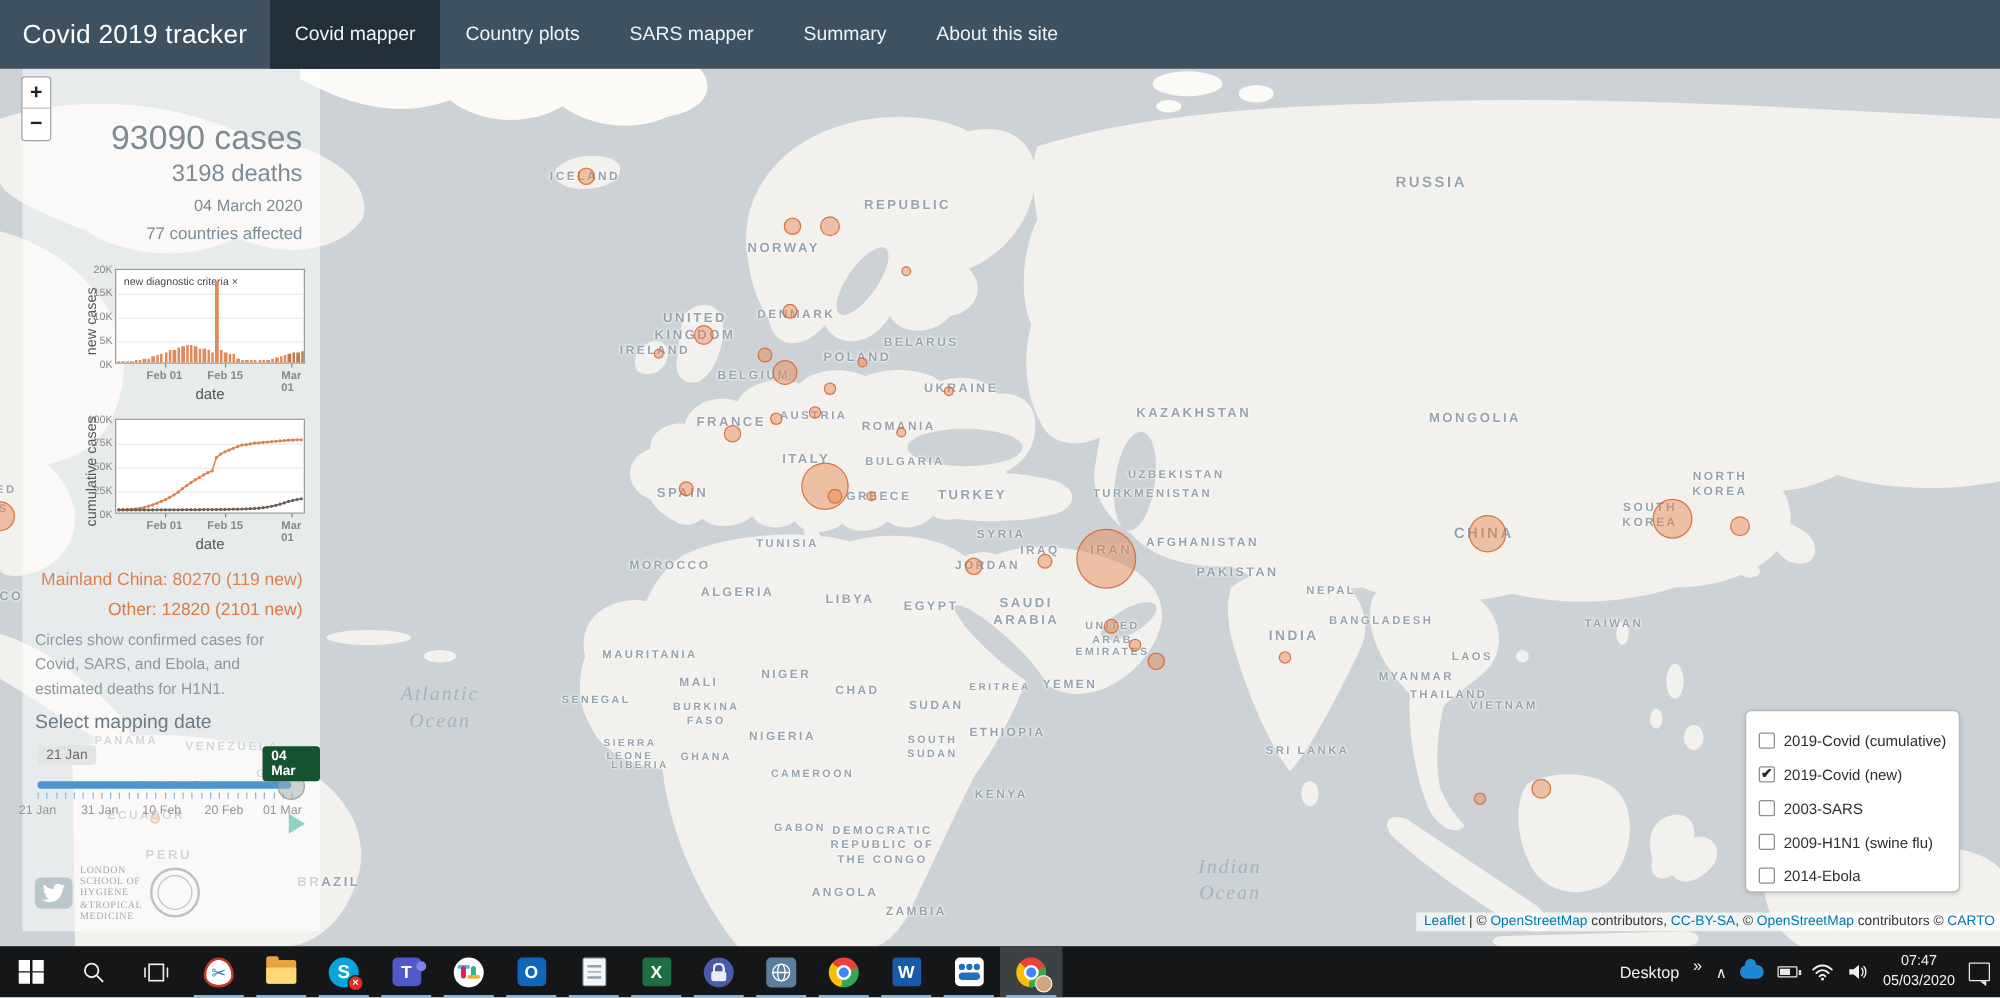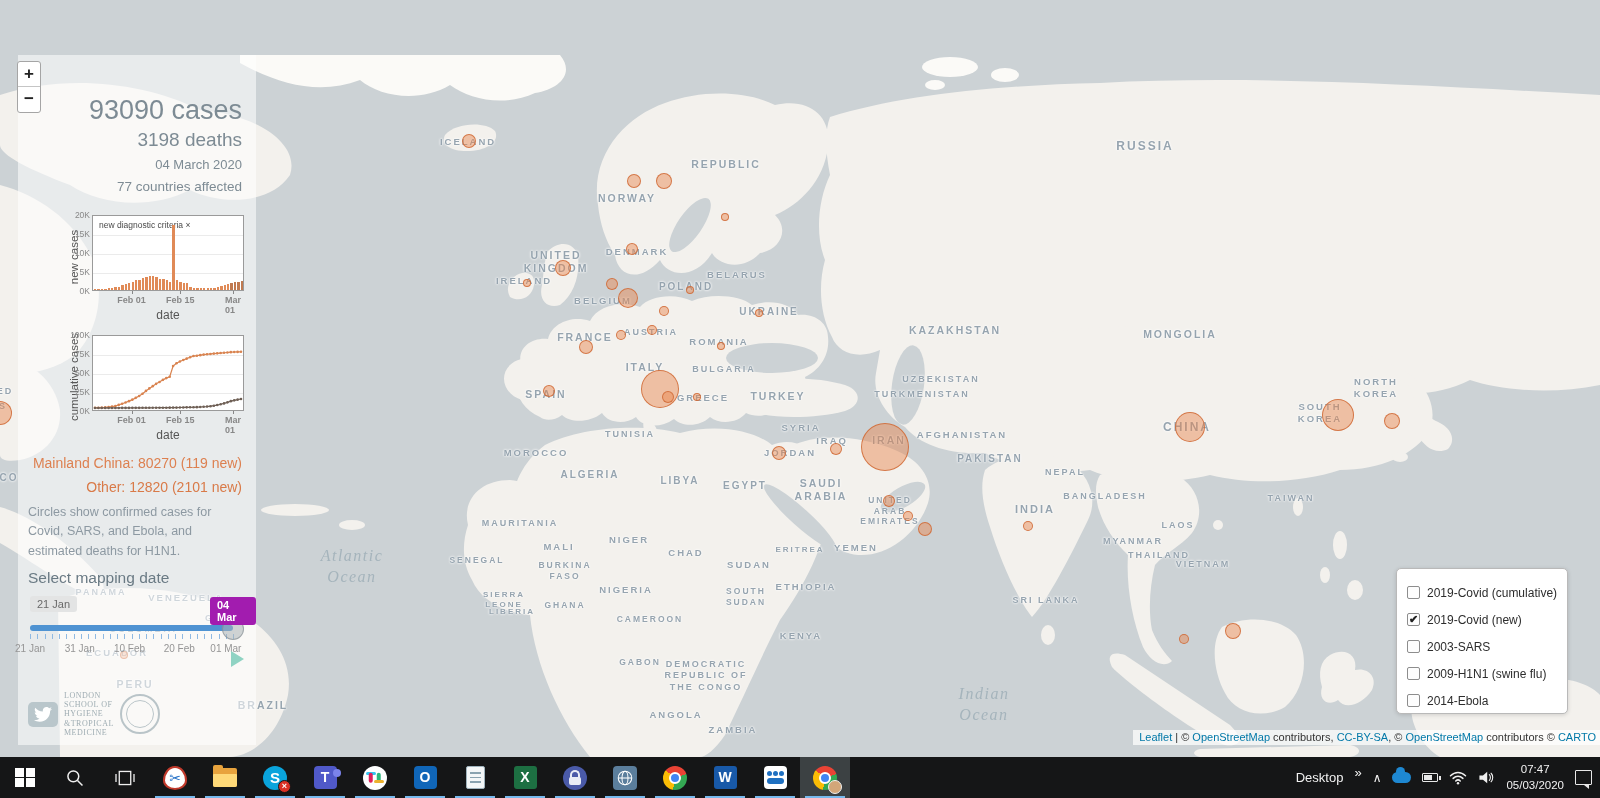--- a/index.html
+++ b/index.html
@@ -42,21 +42,21 @@
   .xtick { position:absolute; top:84px; font-size:9px; color:#888; transform:translateX(-50%);font-weight:bold; }
   .xlab { position:absolute; top:97px; left:48px; width:152px; text-align:center; font-size:12px; color:#555; }
   .annot { position:absolute; left:6px; top:4px; font-size:8.5px; color:#4a4a4a; }
   .tickmark { position:absolute; top:80px; width:1px; height:3px; background:#888; }
 
   #total-china { position:absolute; right:14px; top:400px; font-size:14px; color:#dd8050; }
   #total-other { position:absolute; right:14px; top:424px; font-size:14px; color:#d97a48; }
   #note { position:absolute; left:10px; top:448px; width:218px; font-size:12.5px; color:#8d99a2; line-height:1.55; }
   #slider-title { position:absolute; left:10px; top:514px; font-size:15.5px; color:#6a7a84; }
   #pill-start { position:absolute; left:12px; top:541px; background:#e3e4e4; color:#6a6a6a; font-size:11px; padding:2px 7px; border-radius:3px; }
-  #pill-current { position:absolute; left:192px; top:542px; background:#a21caf; color:#fff; font-size:11px; font-weight:bold; padding:2px 7px; border-radius:3px; z-index:3; }
+  #pill-current { position:absolute; left:192px; top:542px; background:#14532d; color:#fff; font-size:11px; font-weight:bold; padding:2px 7px; border-radius:3px; z-index:3; }
   #slider-track { position:absolute; left:12px; top:570px; width:203px; height:6px; background:#4f93d2; border-radius:3px; }
   #slider-handle { position:absolute; left:204px; top:563px; width:22px; height:22px; border-radius:50%; background:rgba(170,178,183,.55); border:1px solid rgba(125,134,140,.6); z-index:2; }
   #slider-ticks { position:absolute; left:12px; top:579px; width:203px; height:6px; }
   #slider-ticks i { position:absolute; top:0; width:1px; height:5px; background:#8fb9e2; }
   .slider-datelab { position:absolute; top:588px; font-size:10px; color:#959595; transform:translateX(-50%); white-space:nowrap; }
   #play-btn { position:absolute; left:213px; top:596px; width:0; height:0; border-left:13px solid #8fd3c3; border-top:8px solid transparent; border-bottom:8px solid transparent; cursor:pointer; }
 
   #logos { position:absolute; left:4px; top:630px; width:230px; height:58px; display:flex; align-items:center; }
   #twitter-logo { width:30px; height:25px; background:#b9c6cb; border-radius:5px; display:flex; align-items:center; justify-content:center; margin:0 6px; }
   #lshtm-text { font-family:"Liberation Serif",serif; font-size:8px; letter-spacing:.5px; color:#9fadb3; line-height:1.15; text-transform:uppercase; margin-right:6px; }
@@ -124,20 +124,30 @@
   .battery::after { content:""; position:absolute; right:-3.5px; top:1.5px; width:2px; height:4px; background:#e8e8e8; }
   .battery::before { content:""; position:absolute; left:1px; top:1px; bottom:1px; width:8px; background:#e8e8e8; }
   .actioncenter { width:17px; height:15px; border:1.5px solid #e8e8e8; border-radius:1px; position:relative; }
   .actioncenter::after { content:""; position:absolute; right:2px; bottom:-5px; border-left:5px solid transparent; border-top:4px solid #e8e8e8; }
 </style>
 </head>
 <body>
 
 <div id="screen">
 
+  <div id="navbar">
+    <div class="brand">Covid 2019 tracker</div>
+    <div id="nav-tabs" style="display:flex;">
+        <div class="tab active">Covid mapper</div>
+        <div class="tab">Country plots</div>
+        <div class="tab">SARS mapper</div>
+        <div class="tab">Summary</div>
+        <div class="tab">About this site</div>
+      </div>
+  </div>
 
   <div id="map">
     <svg id="landsvg" width="1600" height="702" viewBox="0 0 1600 702">
       <g fill="#f3f1ed" stroke="none">
 
         <path d="M240,0 L560,0 C575,18 560,34 535,38 C505,52 470,45 450,30 C420,48 380,42 360,25 C320,40 280,30 240,8 Z" fill="#fbfaf7"></path>
         <ellipse cx="950" cy="12" rx="28" ry="10" fill="#fbfaf7"></ellipse>
         <ellipse cx="1005" cy="20" rx="14" ry="7" fill="#fbfaf7"></ellipse>
         <ellipse cx="935" cy="30" rx="10" ry="5" fill="#fbfaf7"></ellipse>
 

